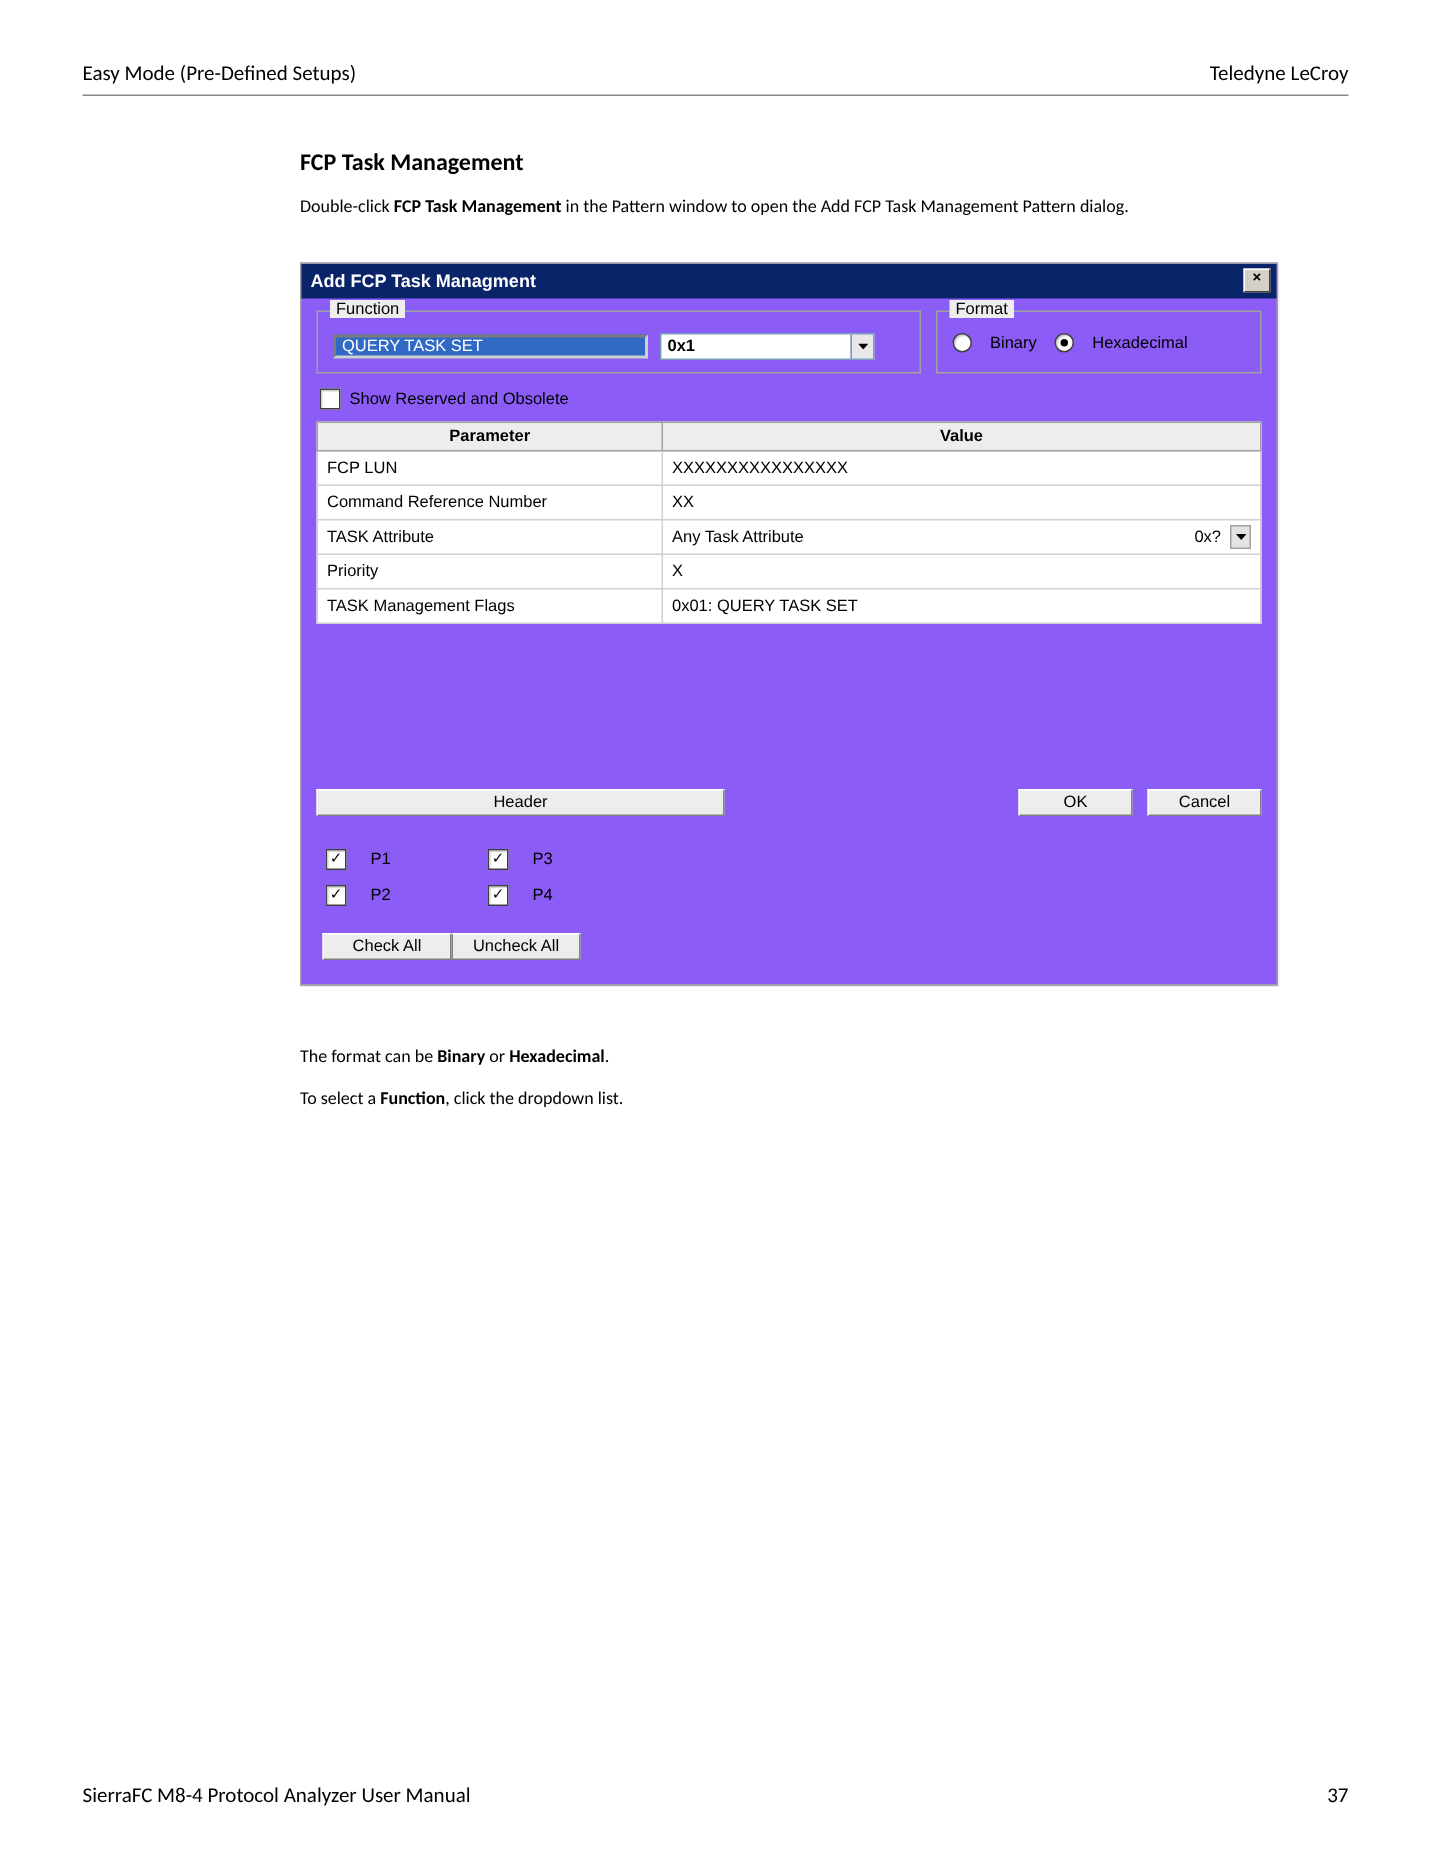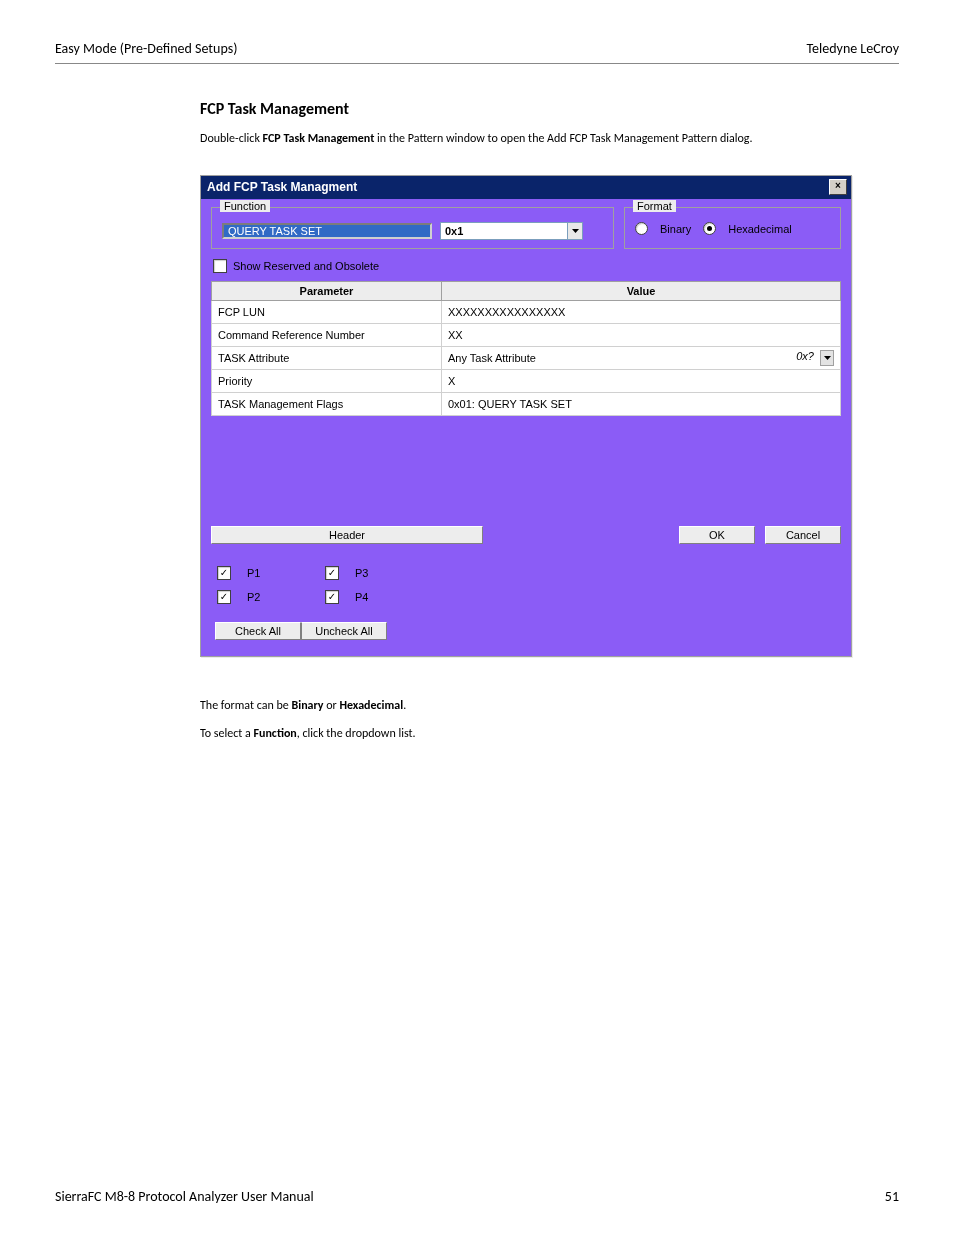--- a/index.html
+++ b/index.html
@@ -298,21 +298,21 @@
               </tr>
               <tr>
                 <td>Command Reference Number</td>
                 <td>XX</td>
               </tr>
               <tr>
                 <td>TASK Attribute</td>
                 <td>
                   <div class="value-split">
                     <span>Any Task Attribute</span>
-                    <span style="display:flex;align-items:flex-start;font-style:italic;">
+                    <span style="display:flex;align-items:center;">
                       <span>0x?</span>
                       <span class="mini-combo">
                         <span class="combo-btn">
                           <svg viewBox="0 0 7 4">
                               <path d="M0 0 L7 0 L3.5 4 Z" fill="#000"></path>
                             </svg>
                         </span>
                       </span>
                     </span>
                   </div>
@@ -365,16 +365,16 @@
 
     <div class="para">
       <span>The format can be </span><span class="bold">Binary</span><span> or </span><span class="bold">Hexadecimal</span><span>.</span>
     </div>
     <div class="para">
       <span>To select a </span><span class="bold">Function</span><span>, click the dropdown list.</span>
     </div>
   </div>
 
   <div class="footer-row">
-    <span>SierraFC M8-8 Protocol Analyzer User Manual</span>
-    <span>51</span>
+    <span>SierraFC M8-4 Protocol Analyzer User Manual</span>
+    <span>37</span>
   </div>
 </div>
 
 </body></html>

